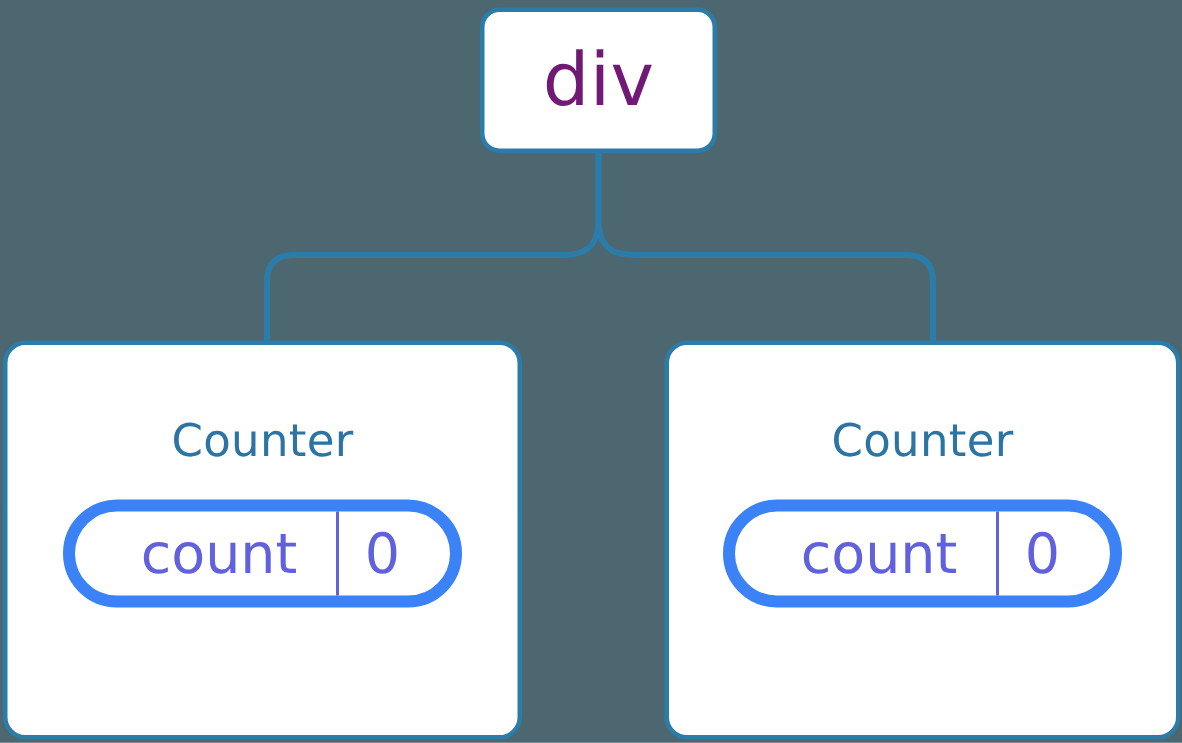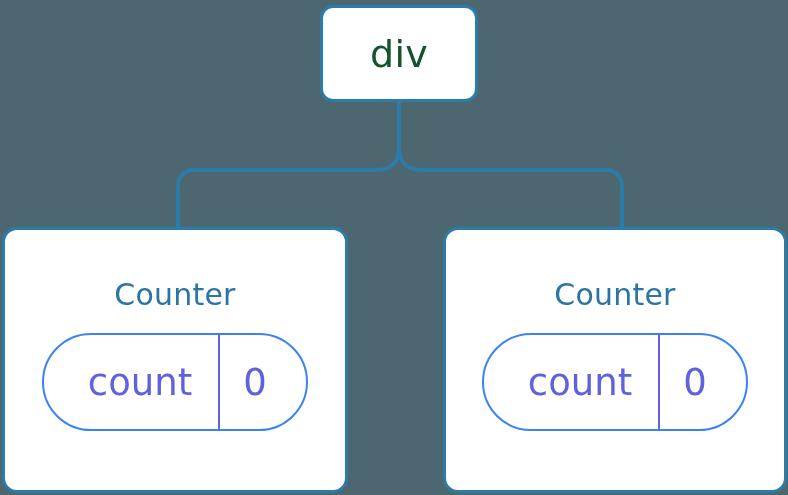--- a/index.html
+++ b/index.html
@@ -45,23 +45,23 @@
   
   #node-div {
     left: 320px;
     top: 5px;
     width: 158px;
     height: 97px;
     border-radius: 13px;
     justify-content: center;
   }
   .node-title-root {
-    font-size: 38px;
+    font-size: 49px;
     line-height: 1;
-    color: #14532d;
+    color: #701a75;
     letter-spacing: 0.2px;
     font-weight: 400;
   }
 
   
   #node-counter-left {
     left: 2px;
     top: 227px;
     width: 346px;
     height: 266px;
@@ -82,22 +82,22 @@
     letter-spacing: 0.2px;
     font-weight: 400;
   }
 
   
   .state-pill {
     position: relative;
     box-sizing: border-box;
     margin-top: 23px;
     width: 266px;
-    height: 98px;
-    border: 2px solid #3b82f6;
+    height: 72px;
+    border: 8px solid #3b82f6;
     border-radius: 50px;
     display: flex;
     align-items: stretch;
     background: transparent;
     justify-content: flex-end;
   }
   .pill-key {
     flex: 0 0 174px;
     display: flex;
     align-items: center;

